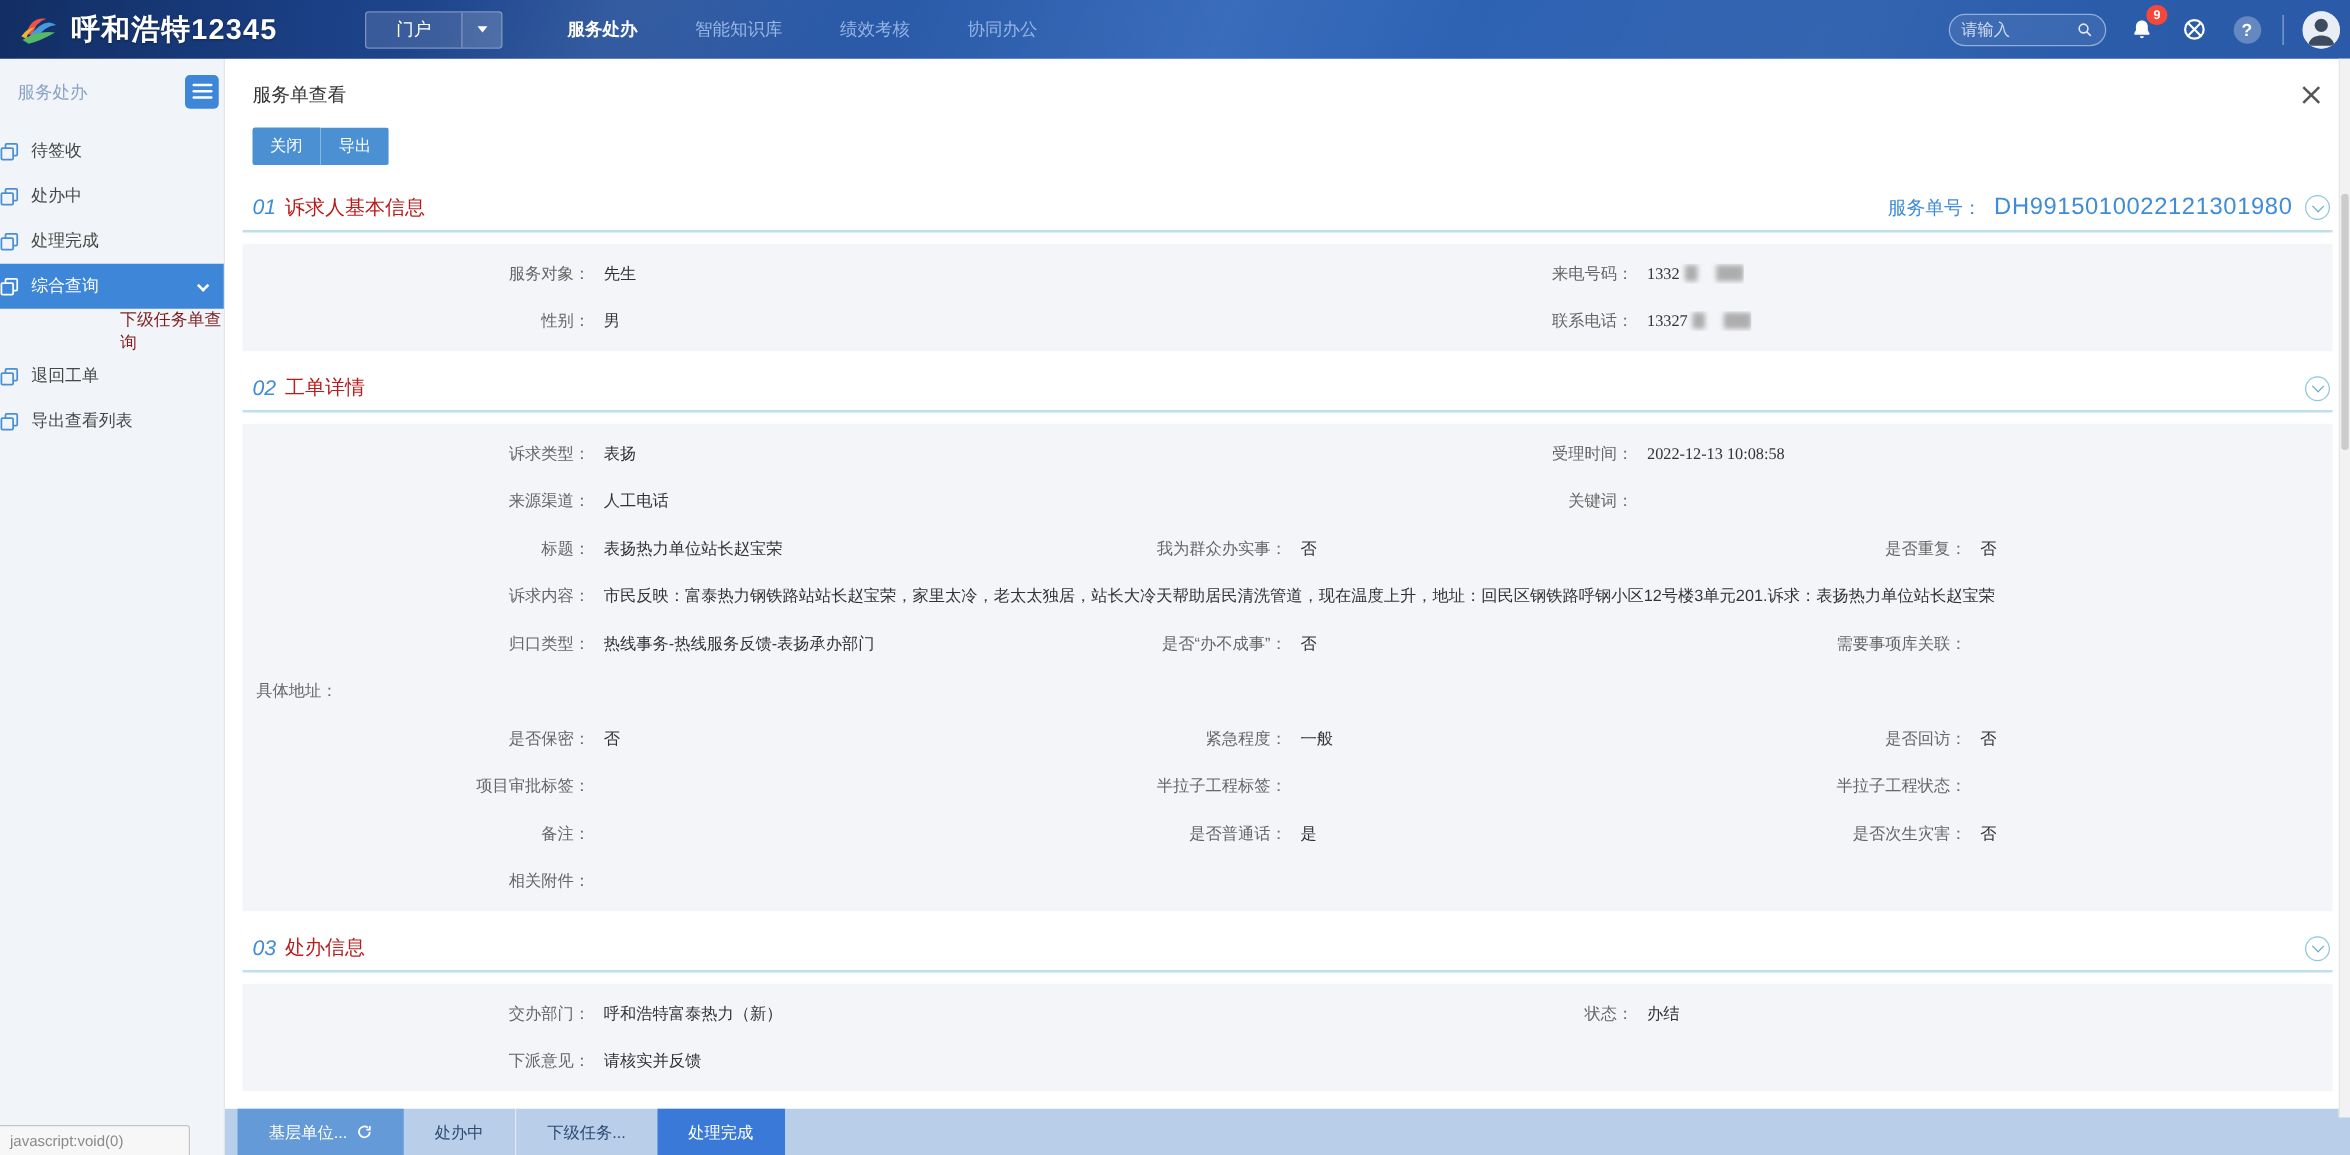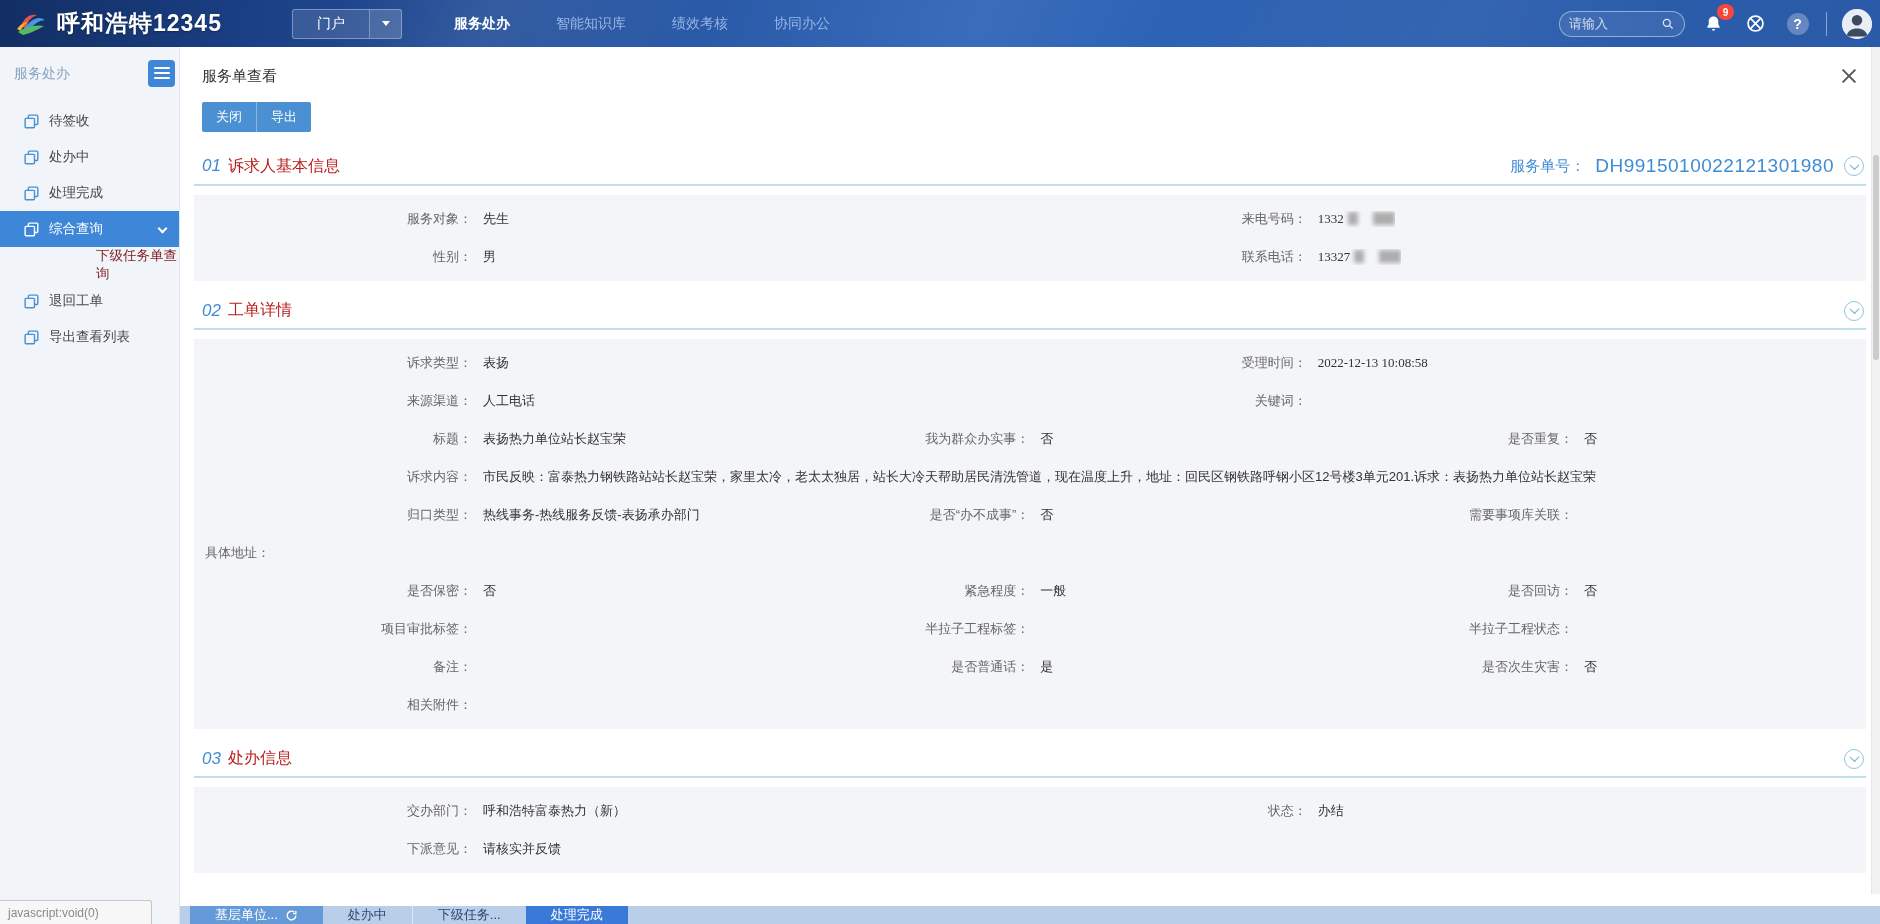--- a/index.html
+++ b/index.html
@@ -44,21 +44,21 @@
   .avatar{ width:30px; height:30px; border-radius:50%; overflow:hidden; background:#e9eef5; flex:0 0 auto; cursor:pointer;}
 
   
   .sidebar{ position:absolute; top:47px; left:0; width:180px; bottom:0; background:#f1f4f8; border-right:1px solid #e2e6ed; z-index:20;}
   .sidebar-header{ display:flex; align-items:center; justify-content:space-between; padding:13px 4px 12px 14px; }
   .sidebar-title{ color:#8aa3c4; font-size:14px;}
   .collapse-btn{ width:27px; height:27px; background:#3d86d8; border-radius:4px; position:relative; cursor:pointer; flex:0 0 auto;}
   .collapse-btn i{ position:absolute; left:6px; right:5px; height:2px; background:#fff; border-radius:1px;}
   .collapse-btn i:nth-child(1){ top:7px;} .collapse-btn i:nth-child(2){ top:12px;} .collapse-btn i:nth-child(3){ top:17px;}
   .menu{ margin-top:4px;}
-  .menu-item{ display:flex; align-items:center; gap:10px; height:36px; padding-left:24px; font-size:13.5px; color:#474747; cursor:pointer; position:relative;}
+  .menu-item{ display:flex; align-items:center; gap:10px; height:36px; font-size:13.5px; color:#474747; cursor:pointer; position:relative;}
   .menu-item .mi-icon{ color:#4a90d2; flex:0 0 auto; display:grid; place-items:center;}
   .menu-item .mi-icon rect.front{ fill:#f1f4f8;}
   .menu-item.active{ background:#3d86d8; color:#fff;align-items:center;}
   .menu-item.active .mi-icon{ color:#fff;}
   .menu-item.active .mi-icon rect.front{ fill:#3d86d8;}
   .menu-item.child{ padding-left:64px; color:#7f1d1d;margin-left:32px;}
   .mi-chevron{ position:absolute; right:13px; top:14px; width:7px; height:7px;
     border-right:2px solid #fff; border-bottom:2px solid #fff; transform:rotate(45deg);}
 
   
@@ -91,21 +91,21 @@
   .field.c1 .f-label{ width:278px;}
   .two .field.c2 .f-label{ width:76px;}
   .three .field.c2 .f-label{ width:200px;}
   .three .field.c3 .f-label{ width:192px;}
   .f-value{ margin-left:11px; color:#333; font-size:13px; white-space:nowrap; overflow:hidden;}
   .mask{ display:inline-block; height:13px; background:#adadad; filter:blur(2px); border-radius:1px; vertical-align:-2px;}
   .mask.m1{ width:10px; margin-left:4px;}
   .mask.m2{ width:22px; margin-left:15px;}
 
   
-  .footer{ position:absolute; left:180px; right:0; bottom:0; height:18px; background:#b9cfe9; display:flex; align-items:stretch; padding-left:10px; z-index:25;}
+  .footer{ position:absolute; left:180px; right:0; bottom:0; height:37px; background:#b9cfe9; display:flex; align-items:stretch; padding-left:10px; z-index:25;}
   .f-tab{ display:flex; align-items:center; gap:7px; padding:0 25px; font-size:13px; color:#2c4a73; cursor:pointer; white-space:nowrap;}
   .f-tab.plain + .f-tab.plain{ border-left:1px solid rgba(255,255,255,.55);}
   .f-tab.medium{ background:#639ad7; color:#fff;}
   .f-tab.active{ background:#3a79d8; color:#fff;}
 
   .status-tip{ position:absolute; left:0; bottom:0; height:24px; width:152px; background:#f7f7f7;
     border:1px solid #c6c6c6; border-left:none; border-bottom:none; border-top-right-radius:3px;
     color:#8a8a8a; font-size:12px; display:flex; align-items:center; padding-left:8px; z-index:40;}
 
   .v-scroll{ position:absolute; right:0; top:47px; bottom:30px; width:9px; background:#f2f2f2; border-left:1px solid #e6e6e6; z-index:35;}

